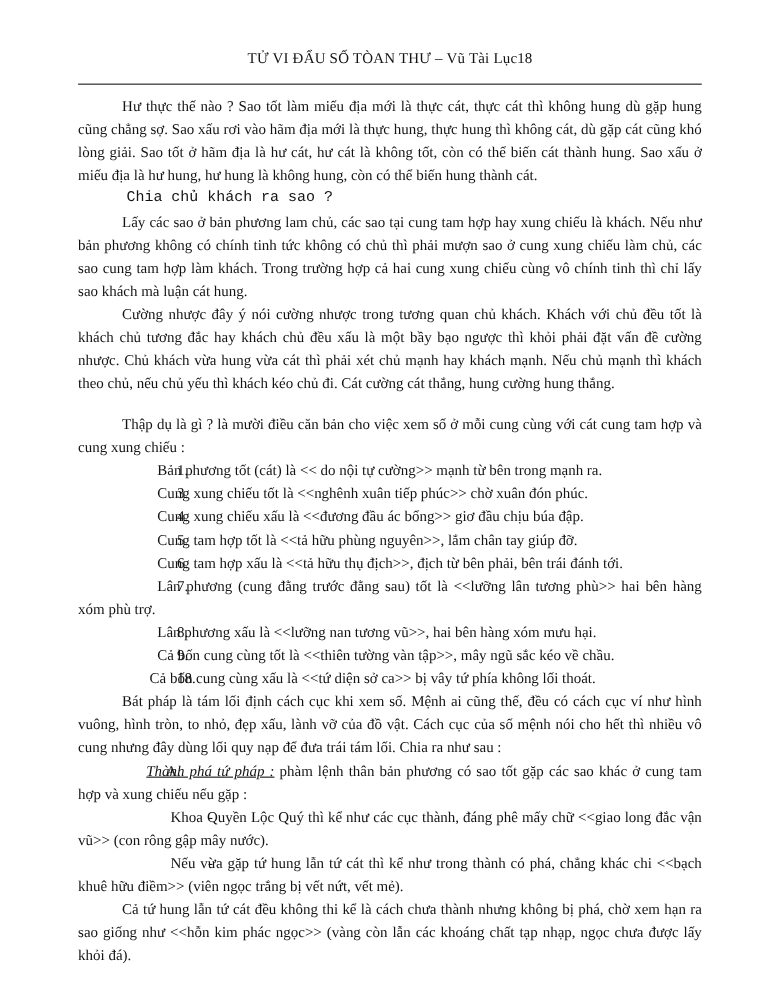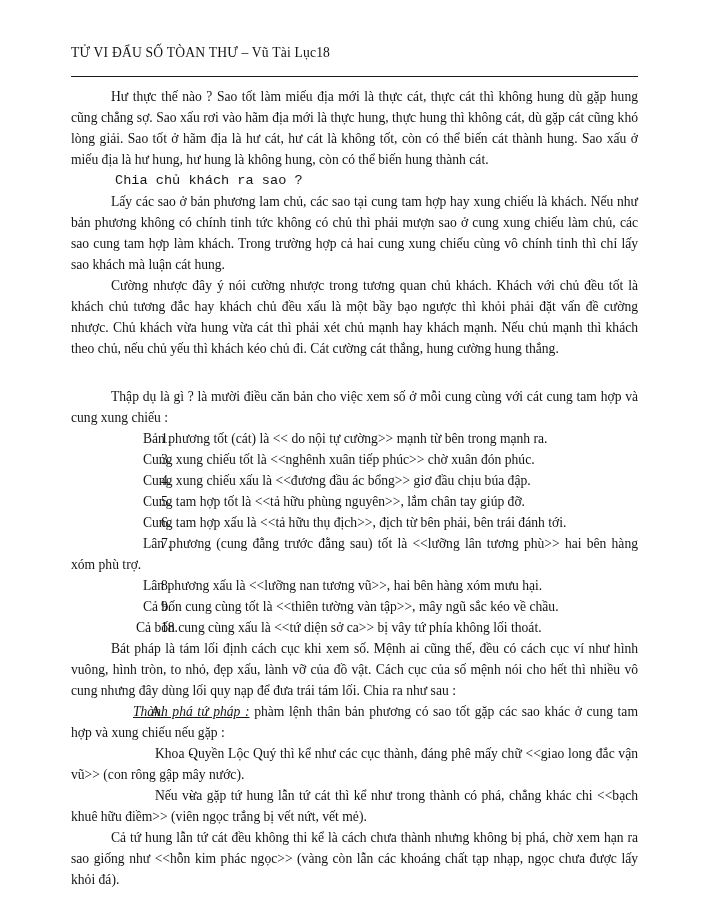--- a/index.html
+++ b/index.html
@@ -14,21 +14,21 @@
     background: #ffffff;
     color: #131313;
     font-family: "Liberation Serif", "DejaVu Serif", serif;
     font-size: 13.6px;
     line-height: 21px;
     overflow: hidden;
     box-sizing: border-box;
   }
   .header {
     display: flex;
-    justify-content: flex-start;
+    justify-content: center;
     align-items: baseline;
     margin: 42px 67px 0 71px;
     padding-bottom: 13px;
     border-bottom: 1.6px solid #1a1a1a;
   }
   .header .title {
     letter-spacing: 0.2px;
     white-space: nowrap;
   }
   .content {
@@ -36,21 +36,21 @@
     text-align: justify;
   }
   p {
     margin: 0;
     padding: 0;
   }
   p.indent { text-indent: 40px; }
   p.question { text-indent: 44px; font-family: Liberation Mono, monospace; }
   p.listline { text-indent: 45px; }
   p.dashline { text-indent: 59px; }
-  p.gap-before { margin-top: 27px; }
+  p.gap-before { margin-top: 16px; }
   span.num {
     display: inline-block;
     width: 27px;
   }
   span.num10 {
     display: inline-block;
     width: 20px;
   }
   span.dash-mark {
     display: inline-block;

